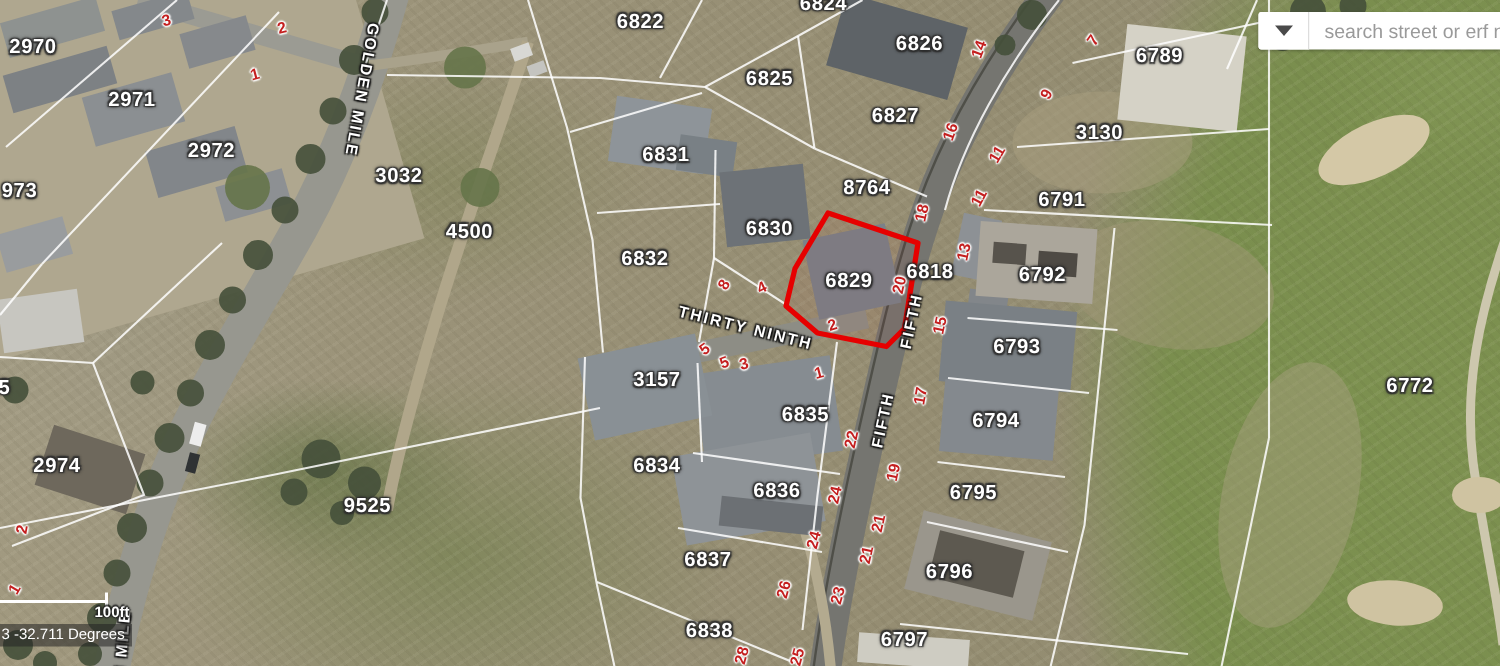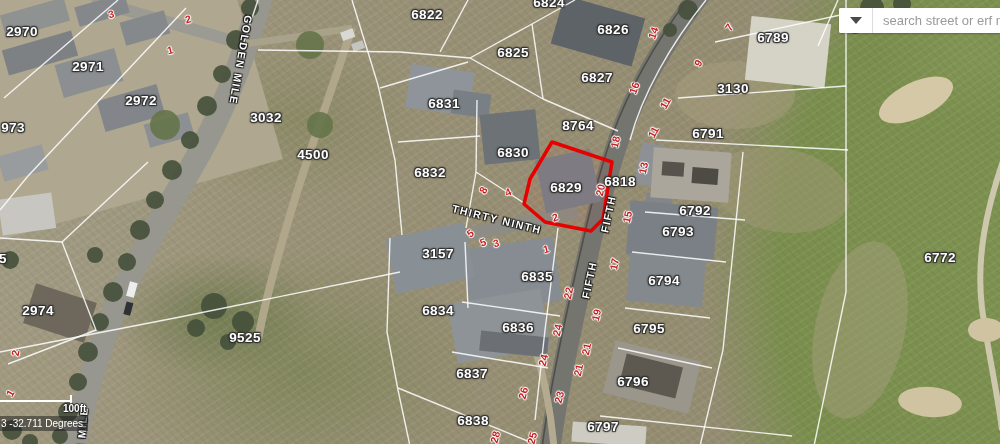--- a/index.html
+++ b/index.html
@@ -223,21 +223,21 @@
       <span class="erf-label" style="left: 430px; top: 172px;">6832</span>
       <span class="erf-label" style="left: 438px; top: 253px;">3157</span>
       <span class="erf-label" style="left: 438px; top: 310px;">6834</span>
       <span class="erf-label" style="left: 537px; top: 276px;">6835</span>
       <span class="erf-label" style="left: 518px; top: 327px;">6836</span>
       <span class="erf-label" style="left: 464px; top: 373px; padding-left: 16px;">6837</span>
       <span class="erf-label" style="left: 473px; top: 420px;">6838</span>
       <span class="erf-label" style="left: 773px; top: 37px;">6789</span>
       <span class="erf-label" style="left: 733px; top: 88px;">3130</span>
       <span class="erf-label" style="left: 708px; top: 133px;">6791</span>
-      <span class="erf-label" style="left: 695px; top: 183px; margin-top: 27px;">6792</span>
+      <span class="erf-label" style="left: 695px; top: 183px;">6792</span>
       <span class="erf-label" style="left: 678px; top: 231px;">6793</span>
       <span class="erf-label" style="left: 664px; top: 280px;">6794</span>
       <span class="erf-label" style="left: 649px; top: 328px;">6795</span>
       <span class="erf-label" style="left: 633px; top: 381px;">6796</span>
       <span class="erf-label" style="left: 603px; top: 426px;">6797</span>
       <span class="erf-label" style="left: 620px; top: 181px;">6818</span>
       <span class="erf-label" style="left: 940px; top: 257px;">6772</span>
       <span class="street-label" style="left: 241px; top: 60px; transform: translate(-50%, -50%) rotate(100deg);">GOLDEN MILE</span>
       <span class="street-label" style="left: 497px; top: 219px; transform: translate(-50%, -50%) rotate(14deg);">THIRTY NINTH</span>
       <span class="street-label" style="left: 608px; top: 214px; transform: translate(-50%, -50%) rotate(-78deg);">FIFTH</span>

